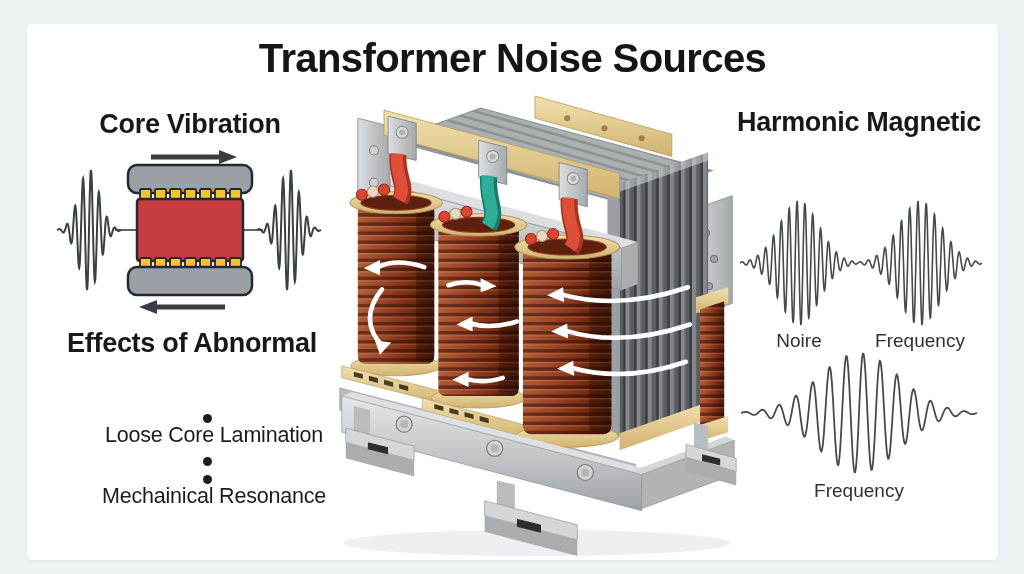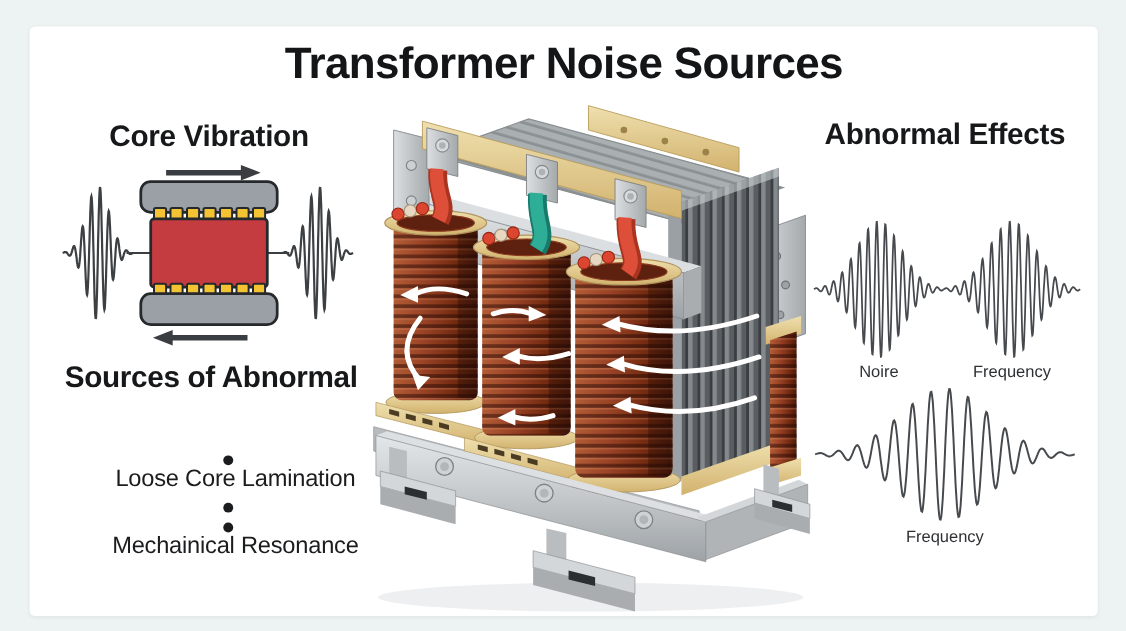--- a/index.html
+++ b/index.html
@@ -25,21 +25,21 @@
   }
   .core-heading{left:26px;top:84px;width:274px;}
   .sources-heading{left:2px;top:303px;width:326px;}
   .harmonic-heading{left:700px;top:82px;width:264px;}
   .core-svg{left:28px;top:124px;width:268px;height:168px;}
   .transformer-wrap{left:310px;top:66px;width:404px;height:468px;}
   .bullets{left:32px;top:390px;width:310px;}
   .bullet-row{display:flex;align-items:center;margin-bottom:9px;flex-direction:column;}
   .bullet-dot{width:9px;height:9px;border-radius:50%;background:#1b1c1e;margin-right:14px;flex:0 0 auto;}
   .bullet-text{font-size:21.5px;color:#1b1c1e;letter-spacing:-.2px;}
-  .wave-label{font-size:15px;color:#2e3033;text-align:center;}
+  .wave-label{font-size:19px;color:#2e3033;text-align:center;}
   .lbl-noire{left:710px;top:306px;width:124px;}
   .lbl-freq-top{left:828px;top:306px;width:130px;}
   .lbl-freq-bottom{left:712px;top:456px;width:240px;}
   .wave1{left:712px;top:172px;width:120px;height:134px;}
   .wave2{left:830px;top:172px;width:126px;height:134px;}
   .wave3{left:712px;top:324px;width:240px;height:130px;}
   svg{display:block;}
 </style>
 </head>
 <body>
@@ -89,21 +89,21 @@
     <g>
       <line x1="170" y1="159" x2="100" y2="159" stroke="#3a3e42" stroke-width="5"></line>
       <polygon points="102,152 84,159 102,166" fill="#3a3e42"></polygon>
     </g>
 
     <path fill="none" stroke="#3c4043" stroke-width="2" d="M2.0,82.0L2.2,81.9L2.5,81.8L2.7,81.7L3.0,81.6L3.2,81.5L3.5,81.3L3.7,81.2L4.0,81.2L4.2,81.1L4.5,81.1L4.7,81.1L5.0,81.2L5.2,81.3L5.4,81.5L5.7,81.7L5.9,81.9L6.2,82.2L6.4,82.5L6.7,82.9L6.9,83.2L7.2,83.6L7.4,83.9L7.7,84.2L7.9,84.4L8.2,84.5L8.4,84.5L8.6,84.5L8.9,84.3L9.1,84.0L9.4,83.6L9.6,83.0L9.9,82.4L10.1,81.6L10.4,80.8L10.6,79.9L10.9,79.0L11.1,78.2L11.4,77.4L11.6,76.7L11.8,76.2L12.1,75.8L12.3,75.7L12.6,75.9L12.8,76.3L13.1,77.0L13.3,78.0L13.6,79.2L13.8,80.7L14.1,82.4L14.3,84.3L14.6,86.2L14.8,88.2L15.0,90.1L15.3,91.8L15.5,93.2L15.8,94.4L16.0,95.1L16.3,95.3L16.5,95.0L16.8,94.2L17.0,92.8L17.3,90.8L17.5,88.3L17.8,85.3L18.0,82.0L18.2,78.4L18.5,74.7L18.7,71.0L19.0,67.5L19.2,64.3L19.5,61.5L19.7,59.5L20.0,58.1L20.2,57.7L20.5,58.2L20.7,59.7L21.0,62.2L21.2,65.6L21.4,69.9L21.7,74.9L21.9,80.5L22.2,86.5L22.4,92.7L22.7,98.8L22.9,104.5L23.2,109.7L23.4,114.1L23.7,117.4L23.9,119.4L24.2,120.1L24.4,119.4L24.6,117.1L24.9,113.4L25.1,108.3L25.4,101.9L25.6,94.5L25.9,86.3L26.1,77.6L26.4,68.8L26.6,60.1L26.9,52.0L27.1,44.8L27.4,38.8L27.6,34.3L27.8,31.4L28.1,30.5L28.3,31.5L28.6,34.5L28.8,39.3L29.1,46.0L29.3,54.1L29.6,63.6L29.8,73.9L30.1,84.7L30.3,95.7L30.6,106.3L30.8,116.1L31.0,124.8L31.3,132.0L31.5,137.4L31.8,140.7L32.0,141.9L32.3,140.7L32.5,137.3L32.8,131.8L33.0,124.4L33.3,115.3L33.5,105.0L33.8,93.7L34.0,82.0L34.2,70.3L34.5,59.0L34.7,48.7L35.0,39.6L35.2,32.2L35.5,26.7L35.7,23.3L36.0,22.1L36.2,23.3L36.5,26.6L36.7,32.0L37.0,39.2L37.2,47.9L37.4,57.7L37.7,68.3L37.9,79.3L38.2,90.1L38.4,100.4L38.7,109.9L38.9,118.0L39.2,124.7L39.4,129.5L39.7,132.5L39.9,133.5L40.2,132.6L40.4,129.7L40.6,125.2L40.9,119.2L41.1,112.0L41.4,103.9L41.6,95.2L41.9,86.4L42.1,77.7L42.4,69.5L42.6,62.1L42.9,55.7L43.1,50.6L43.4,46.9L43.6,44.6L43.8,43.9L44.1,44.6L44.3,46.6L44.6,49.9L44.8,54.3L45.1,59.5L45.3,65.2L45.6,71.3L45.8,77.5L46.1,83.5L46.3,89.1L46.6,94.1L46.8,98.4L47.0,101.8L47.3,104.3L47.5,105.8L47.8,106.3L48.0,105.9L48.3,104.5L48.5,102.5L48.8,99.7L49.0,96.5L49.3,93.0L49.5,89.3L49.8,85.6L50.0,82.0L50.2,78.7L50.5,75.7L50.7,73.2L51.0,71.2L51.2,69.8L51.5,69.0L51.7,68.7L52.0,68.9L52.2,69.6L52.5,70.8L52.7,72.2L53.0,73.9L53.2,75.8L53.4,77.8L53.7,79.7L53.9,81.6L54.2,83.3L54.4,84.8L54.7,86.0L54.9,87.0L55.2,87.7L55.4,88.1L55.7,88.3L55.9,88.2L56.2,87.8L56.4,87.3L56.6,86.6L56.9,85.8L57.1,85.0L57.4,84.1L57.6,83.2L57.9,82.4L58.1,81.6L58.4,81.0L58.6,80.4L58.9,80.0L59.1,79.7L59.4,79.5L59.6,79.5L59.8,79.5L60.1,79.6L60.3,79.8L60.6,80.1L60.8,80.4L61.1,80.8L61.3,81.1L61.6,81.5L61.8,81.8L62.1,82.1L62.3,82.3L62.6,82.5L62.8,82.7L63.0,82.8L63.3,82.9L63.5,82.9L63.8,82.9L64.0,82.8L64.3,82.8L64.5,82.7L64.8,82.5L65.0,82.4L65.3,82.3L65.5,82.2L65.8,82.1L66.0,82.0"></path>
     <path fill="none" stroke="#3c4043" stroke-width="2" d="M202.0,82.0L202.2,81.9L202.5,81.8L202.7,81.7L203.0,81.6L203.2,81.5L203.5,81.3L203.7,81.2L204.0,81.2L204.2,81.1L204.5,81.1L204.7,81.1L205.0,81.2L205.2,81.3L205.4,81.5L205.7,81.7L205.9,81.9L206.2,82.2L206.4,82.5L206.7,82.9L206.9,83.2L207.2,83.6L207.4,83.9L207.7,84.2L207.9,84.4L208.2,84.5L208.4,84.5L208.6,84.5L208.9,84.3L209.1,84.0L209.4,83.6L209.6,83.0L209.9,82.4L210.1,81.6L210.4,80.8L210.6,79.9L210.9,79.0L211.1,78.2L211.4,77.4L211.6,76.7L211.8,76.2L212.1,75.8L212.3,75.7L212.6,75.9L212.8,76.3L213.1,77.0L213.3,78.0L213.6,79.2L213.8,80.7L214.1,82.4L214.3,84.3L214.6,86.2L214.8,88.2L215.0,90.1L215.3,91.8L215.5,93.2L215.8,94.4L216.0,95.1L216.3,95.3L216.5,95.0L216.8,94.2L217.0,92.8L217.3,90.8L217.5,88.3L217.8,85.3L218.0,82.0L218.2,78.4L218.5,74.7L218.7,71.0L219.0,67.5L219.2,64.3L219.5,61.5L219.7,59.5L220.0,58.1L220.2,57.7L220.5,58.2L220.7,59.7L221.0,62.2L221.2,65.6L221.4,69.9L221.7,74.9L221.9,80.5L222.2,86.5L222.4,92.7L222.7,98.8L222.9,104.5L223.2,109.7L223.4,114.1L223.7,117.4L223.9,119.4L224.2,120.1L224.4,119.4L224.6,117.1L224.9,113.4L225.1,108.3L225.4,101.9L225.6,94.5L225.9,86.3L226.1,77.6L226.4,68.8L226.6,60.1L226.9,52.0L227.1,44.8L227.4,38.8L227.6,34.3L227.8,31.4L228.1,30.5L228.3,31.5L228.6,34.5L228.8,39.3L229.1,46.0L229.3,54.1L229.6,63.6L229.8,73.9L230.1,84.7L230.3,95.7L230.6,106.3L230.8,116.1L231.0,124.8L231.3,132.0L231.5,137.4L231.8,140.7L232.0,141.9L232.3,140.7L232.5,137.3L232.8,131.8L233.0,124.4L233.3,115.3L233.5,105.0L233.8,93.7L234.0,82.0L234.2,70.3L234.5,59.0L234.7,48.7L235.0,39.6L235.2,32.2L235.5,26.7L235.7,23.3L236.0,22.1L236.2,23.3L236.5,26.6L236.7,32.0L237.0,39.2L237.2,47.9L237.4,57.7L237.7,68.3L237.9,79.3L238.2,90.1L238.4,100.4L238.7,109.9L238.9,118.0L239.2,124.7L239.4,129.5L239.7,132.5L239.9,133.5L240.2,132.6L240.4,129.7L240.6,125.2L240.9,119.2L241.1,112.0L241.4,103.9L241.6,95.2L241.9,86.4L242.1,77.7L242.4,69.5L242.6,62.1L242.9,55.7L243.1,50.6L243.4,46.9L243.6,44.6L243.8,43.9L244.1,44.6L244.3,46.6L244.6,49.9L244.8,54.3L245.1,59.5L245.3,65.2L245.6,71.3L245.8,77.5L246.1,83.5L246.3,89.1L246.6,94.1L246.8,98.4L247.0,101.8L247.3,104.3L247.5,105.8L247.8,106.3L248.0,105.9L248.3,104.5L248.5,102.5L248.8,99.7L249.0,96.5L249.3,93.0L249.5,89.3L249.8,85.6L250.0,82.0L250.2,78.7L250.5,75.7L250.7,73.2L251.0,71.2L251.2,69.8L251.5,69.0L251.7,68.7L252.0,68.9L252.2,69.6L252.5,70.8L252.7,72.2L253.0,73.9L253.2,75.8L253.4,77.8L253.7,79.7L253.9,81.6L254.2,83.3L254.4,84.8L254.7,86.0L254.9,87.0L255.2,87.7L255.4,88.1L255.7,88.3L255.9,88.2L256.2,87.8L256.4,87.3L256.6,86.6L256.9,85.8L257.1,85.0L257.4,84.1L257.6,83.2L257.9,82.4L258.1,81.6L258.4,81.0L258.6,80.4L258.9,80.0L259.1,79.7L259.4,79.5L259.6,79.5L259.8,79.5L260.1,79.6L260.3,79.8L260.6,80.1L260.8,80.4L261.1,80.8L261.3,81.1L261.6,81.5L261.8,81.8L262.1,82.1L262.3,82.3L262.6,82.5L262.8,82.7L263.0,82.8L263.3,82.9L263.5,82.9L263.8,82.9L264.0,82.8L264.3,82.8L264.5,82.7L264.8,82.5L265.0,82.4L265.3,82.3L265.5,82.2L265.8,82.1L266.0,82.0"></path>
   </svg>
 
   <div class="abs h2 sources-heading">
-    <div>Sources of Abnormal</div>
+    <div>Effects of Abnormal</div>
   </div>
 
   <div class="abs bullets">
     <div class="bullet-row">
       <span class="bullet-dot"></span>
       <span class="bullet-text">Loose Core Lamination</span>
     </div>
     <div class="bullet-row">
       <span class="bullet-dot"></span>
     </div>
@@ -343,21 +343,21 @@
       <polygon points="142,187 158,195 142,201"></polygon>
       <polygon points="134,225 118,233 134,240"></polygon>
       <polygon points="130,280 114,288 130,295"></polygon>
       <polygon points="224,196 208,204 225,211"></polygon>
       <polygon points="228,232 212,240 229,247"></polygon>
       <polygon points="234,269 218,277 235,284"></polygon>
     </g>
   </svg>
 
   <div class="abs h2 harmonic-heading">
-    <div>Abnormal Effects</div>
+    <div>Harmonic Magnetic</div>
   </div>
 
   <svg class="abs wave1" viewBox="0 0 120 134">
     <path fill="none" stroke="#46494d" stroke-width="1.6" d="M1.0,67.0L1.3,66.8L1.6,66.6L1.9,66.4L2.2,66.2L2.5,66.0L2.8,65.9L3.1,65.9L3.4,65.9L3.7,66.0L4.0,66.2L4.3,66.4L4.6,66.7L4.9,67.0L5.2,67.4L5.5,67.7L5.8,68.1L6.1,68.4L6.4,68.6L6.7,68.8L7.1,68.9L7.4,68.9L7.7,68.7L8.0,68.4L8.3,68.0L8.6,67.6L8.9,67.0L9.2,66.4L9.5,65.8L9.8,65.2L10.1,64.7L10.4,64.3L10.7,64.0L11.0,63.9L11.3,64.0L11.6,64.2L11.9,64.7L12.2,65.3L12.5,66.1L12.8,67.0L13.1,68.0L13.4,68.9L13.7,69.9L14.0,70.7L14.3,71.3L14.6,71.8L14.9,71.9L15.2,71.8L15.5,71.4L15.8,70.6L16.1,69.6L16.4,68.4L16.7,67.0L17.0,65.5L17.3,64.0L17.6,62.6L17.9,61.3L18.2,60.4L18.5,59.7L18.9,59.5L19.2,59.7L19.5,60.4L19.8,61.5L20.1,63.0L20.4,64.9L20.7,67.0L21.0,69.2L21.3,71.5L21.6,73.6L21.9,75.4L22.2,76.8L22.5,77.7L22.8,78.0L23.1,77.7L23.4,76.6L23.7,75.0L24.0,72.8L24.3,70.0L24.6,67.0L24.9,63.8L25.2,60.6L25.5,57.6L25.8,55.1L26.1,53.1L26.4,51.8L26.7,51.5L27.0,52.0L27.3,53.5L27.6,55.8L27.9,59.0L28.2,62.8L28.5,67.0L28.8,71.4L29.1,75.8L29.4,79.9L29.7,83.4L30.0,86.0L30.3,87.6L30.7,88.1L31.0,87.3L31.3,85.3L31.6,82.0L31.9,77.8L32.2,72.7L32.5,67.0L32.8,61.1L33.1,55.3L33.4,50.0L33.7,45.4L34.0,42.0L34.3,39.9L34.6,39.4L34.9,40.5L35.2,43.3L35.5,47.5L35.8,53.1L36.1,59.7L36.4,67.0L36.7,74.6L37.0,81.9L37.3,88.7L37.6,94.4L37.9,98.6L38.2,101.1L38.5,101.7L38.8,100.2L39.1,96.7L39.4,91.3L39.7,84.3L40.0,76.0L40.3,67.0L40.6,57.7L40.9,48.7L41.2,40.4L41.5,33.6L41.8,28.5L42.1,25.6L42.5,25.0L42.8,26.9L43.1,31.3L43.4,37.9L43.7,46.3L44.0,56.2L44.3,67.0L44.6,78.0L44.9,88.7L45.2,98.3L45.5,106.3L45.8,112.1L46.1,115.4L46.4,115.9L46.7,113.5L47.0,108.3L47.3,100.6L47.6,90.8L47.9,79.4L48.2,67.0L48.5,54.4L48.8,42.3L49.1,31.5L49.4,22.6L49.7,16.2L50.0,12.6L50.3,12.2L50.6,15.0L50.9,20.9L51.2,29.6L51.5,40.6L51.8,53.3L52.1,67.0L52.4,80.8L52.7,94.0L53.0,105.7L53.3,115.3L53.6,122.1L53.9,125.8L54.3,126.1L54.6,122.9L54.9,116.4L55.2,106.9L55.5,95.1L55.8,81.5L56.1,67.0L56.4,52.4L56.7,38.6L57.0,26.4L57.3,16.4L57.6,9.4L57.9,5.8L58.2,5.7L58.5,9.2L58.8,16.1L59.1,25.9L59.4,38.2L59.7,52.2L60.0,67.0L60.3,81.8L60.6,95.8L60.9,108.1L61.2,117.9L61.5,124.8L61.8,128.3L62.1,128.2L62.4,124.6L62.7,117.6L63.0,107.6L63.3,95.4L63.6,81.6L63.9,67.0L64.2,52.5L64.5,38.9L64.8,27.1L65.1,17.6L65.4,11.1L65.7,7.9L66.1,8.2L66.4,11.9L66.7,18.7L67.0,28.3L67.3,40.0L67.6,53.2L67.9,67.0L68.2,80.7L68.5,93.4L68.8,104.4L69.1,113.1L69.4,119.0L69.7,121.8L70.0,121.4L70.3,117.8L70.6,111.4L70.9,102.5L71.2,91.7L71.5,79.6L71.8,67.0L72.1,54.6L72.4,43.2L72.7,33.4L73.0,25.7L73.3,20.5L73.6,18.1L73.9,18.6L74.2,21.9L74.5,27.7L74.8,35.7L75.1,45.3L75.4,56.0L75.7,67.0L76.0,77.8L76.3,87.7L76.6,96.1L76.9,102.7L77.2,107.1L77.5,109.0L77.9,108.4L78.2,105.5L78.5,100.4L78.8,93.6L79.1,85.3L79.4,76.3L79.7,67.0L80.0,58.0L80.3,49.7L80.6,42.7L80.9,37.3L81.2,33.8L81.5,32.3L81.8,32.9L82.1,35.4L82.4,39.6L82.7,45.3L83.0,52.1L83.3,59.4L83.6,67.0L83.9,74.3L84.2,80.9L84.5,86.5L84.8,90.7L85.1,93.5L85.4,94.6L85.7,94.1L86.0,92.0L86.3,88.6L86.6,84.0L86.9,78.7L87.2,72.9L87.5,67.0L87.8,61.3L88.1,56.2L88.4,52.0L88.7,48.7L89.0,46.7L89.3,45.9L89.7,46.4L90.0,48.0L90.3,50.6L90.6,54.1L90.9,58.2L91.2,62.6L91.5,67.0L91.8,71.2L92.1,75.0L92.4,78.2L92.7,80.5L93.0,82.0L93.3,82.5L93.6,82.2L93.9,80.9L94.2,78.9L94.5,76.4L94.8,73.4L95.1,70.2L95.4,67.0L95.7,64.0L96.0,61.2L96.3,59.0L96.6,57.4L96.9,56.3L97.2,56.0L97.5,56.3L97.8,57.2L98.1,58.6L98.4,60.4L98.7,62.5L99.0,64.8L99.3,67.0L99.6,69.1L99.9,71.0L100.2,72.5L100.5,73.6L100.8,74.3L101.1,74.5L101.5,74.3L101.8,73.6L102.1,72.7L102.4,71.4L102.7,70.0L103.0,68.5L103.3,67.0L103.6,65.6L103.9,64.4L104.2,63.4L104.5,62.6L104.8,62.2L105.1,62.1L105.4,62.2L105.7,62.7L106.0,63.3L106.3,64.1L106.6,65.1L106.9,66.0L107.2,67.0L107.5,67.9L107.8,68.7L108.1,69.3L108.4,69.8L108.7,70.0L109.0,70.1L109.3,70.0L109.6,69.7L109.9,69.3L110.2,68.8L110.5,68.2L110.8,67.6L111.1,67.0L111.4,66.4L111.7,66.0L112.0,65.6L112.3,65.3L112.6,65.1L112.9,65.1L113.3,65.2L113.6,65.4L113.9,65.6L114.2,65.9L114.5,66.3L114.8,66.6L115.1,67.0L115.4,67.3L115.7,67.6L116.0,67.8L116.3,68.0L116.6,68.1L116.9,68.1L117.2,68.1L117.5,68.0L117.8,67.8L118.1,67.6L118.4,67.4L118.7,67.2L119.0,67.0"></path>
   </svg>
   <svg class="abs wave2" viewBox="0 0 126 134">
     <path fill="none" stroke="#46494d" stroke-width="1.6" d="M1.0,67.0L1.3,66.8L1.6,66.6L2.0,66.4L2.3,66.2L2.6,66.0L2.9,65.9L3.2,65.9L3.5,65.9L3.9,66.0L4.2,66.2L4.5,66.4L4.8,66.7L5.1,67.0L5.5,67.4L5.8,67.7L6.1,68.1L6.4,68.4L6.7,68.6L7.0,68.8L7.4,68.9L7.7,68.9L8.0,68.7L8.3,68.4L8.6,68.0L8.9,67.6L9.3,67.0L9.6,66.4L9.9,65.8L10.2,65.2L10.5,64.7L10.9,64.3L11.2,64.0L11.5,63.9L11.8,64.0L12.1,64.2L12.4,64.7L12.8,65.3L13.1,66.1L13.4,67.0L13.7,68.0L14.0,68.9L14.4,69.9L14.7,70.7L15.0,71.3L15.3,71.8L15.6,71.9L15.9,71.8L16.3,71.4L16.6,70.6L16.9,69.6L17.2,68.4L17.5,67.0L17.9,65.5L18.2,64.0L18.5,62.6L18.8,61.3L19.1,60.4L19.4,59.7L19.8,59.5L20.1,59.7L20.4,60.4L20.7,61.5L21.0,63.0L21.3,64.9L21.7,67.0L22.0,69.2L22.3,71.5L22.6,73.6L22.9,75.4L23.3,76.8L23.6,77.7L23.9,78.0L24.2,77.7L24.5,76.6L24.8,75.0L25.2,72.8L25.5,70.0L25.8,67.0L26.1,63.8L26.4,60.6L26.8,57.6L27.1,55.1L27.4,53.1L27.7,51.8L28.0,51.5L28.3,52.0L28.7,53.5L29.0,55.8L29.3,59.0L29.6,62.8L29.9,67.0L30.3,71.4L30.6,75.8L30.9,79.9L31.2,83.4L31.5,86.0L31.8,87.6L32.2,88.1L32.5,87.3L32.8,85.3L33.1,82.0L33.4,77.8L33.7,72.7L34.1,67.0L34.4,61.1L34.7,55.3L35.0,50.0L35.3,45.4L35.7,42.0L36.0,39.9L36.3,39.4L36.6,40.5L36.9,43.3L37.2,47.5L37.6,53.1L37.9,59.7L38.2,67.0L38.5,74.6L38.8,81.9L39.2,88.7L39.5,94.4L39.8,98.6L40.1,101.1L40.4,101.7L40.7,100.2L41.1,96.7L41.4,91.3L41.7,84.3L42.0,76.0L42.3,67.0L42.7,57.7L43.0,48.7L43.3,40.4L43.6,33.6L43.9,28.5L44.2,25.6L44.6,25.0L44.9,26.9L45.2,31.3L45.5,37.9L45.8,46.3L46.1,56.2L46.5,67.0L46.8,78.0L47.1,88.7L47.4,98.3L47.7,106.3L48.1,112.1L48.4,115.4L48.7,115.9L49.0,113.5L49.3,108.3L49.6,100.6L50.0,90.8L50.3,79.4L50.6,67.0L50.9,54.4L51.2,42.3L51.6,31.5L51.9,22.6L52.2,16.2L52.5,12.6L52.8,12.2L53.1,15.0L53.5,20.9L53.8,29.6L54.1,40.6L54.4,53.3L54.7,67.0L55.1,80.8L55.4,94.0L55.7,105.7L56.0,115.3L56.3,122.1L56.6,125.8L57.0,126.1L57.3,122.9L57.6,116.4L57.9,106.9L58.2,95.1L58.5,81.5L58.9,67.0L59.2,52.4L59.5,38.6L59.8,26.4L60.1,16.4L60.5,9.4L60.8,5.8L61.1,5.7L61.4,9.2L61.7,16.1L62.0,25.9L62.4,38.2L62.7,52.2L63.0,67.0L63.3,81.8L63.6,95.8L64.0,108.1L64.3,117.9L64.6,124.8L64.9,128.3L65.2,128.2L65.5,124.6L65.9,117.6L66.2,107.6L66.5,95.4L66.8,81.6L67.1,67.0L67.5,52.5L67.8,38.9L68.1,27.1L68.4,17.6L68.7,11.1L69.0,7.9L69.4,8.2L69.7,11.9L70.0,18.7L70.3,28.3L70.6,40.0L70.9,53.2L71.3,67.0L71.6,80.7L71.9,93.4L72.2,104.4L72.5,113.1L72.9,119.0L73.2,121.8L73.5,121.4L73.8,117.8L74.1,111.4L74.4,102.5L74.8,91.7L75.1,79.6L75.4,67.0L75.7,54.6L76.0,43.2L76.4,33.4L76.7,25.7L77.0,20.5L77.3,18.1L77.6,18.6L77.9,21.9L78.3,27.7L78.6,35.7L78.9,45.3L79.2,56.0L79.5,67.0L79.9,77.8L80.2,87.7L80.5,96.1L80.8,102.7L81.1,107.1L81.4,109.0L81.8,108.4L82.1,105.5L82.4,100.4L82.7,93.6L83.0,85.3L83.3,76.3L83.7,67.0L84.0,58.0L84.3,49.7L84.6,42.7L84.9,37.3L85.3,33.8L85.6,32.3L85.9,32.9L86.2,35.4L86.5,39.6L86.8,45.3L87.2,52.1L87.5,59.4L87.8,67.0L88.1,74.3L88.4,80.9L88.8,86.5L89.1,90.7L89.4,93.5L89.7,94.6L90.0,94.1L90.3,92.0L90.7,88.6L91.0,84.0L91.3,78.7L91.6,72.9L91.9,67.0L92.3,61.3L92.6,56.2L92.9,52.0L93.2,48.7L93.5,46.7L93.8,45.9L94.2,46.4L94.5,48.0L94.8,50.6L95.1,54.1L95.4,58.2L95.7,62.6L96.1,67.0L96.4,71.2L96.7,75.0L97.0,78.2L97.3,80.5L97.7,82.0L98.0,82.5L98.3,82.2L98.6,80.9L98.9,78.9L99.2,76.4L99.6,73.4L99.9,70.2L100.2,67.0L100.5,64.0L100.8,61.2L101.2,59.0L101.5,57.4L101.8,56.3L102.1,56.0L102.4,56.3L102.7,57.2L103.1,58.6L103.4,60.4L103.7,62.5L104.0,64.8L104.3,67.0L104.7,69.1L105.0,71.0L105.3,72.5L105.6,73.6L105.9,74.3L106.2,74.5L106.6,74.3L106.9,73.6L107.2,72.7L107.5,71.4L107.8,70.0L108.1,68.5L108.5,67.0L108.8,65.6L109.1,64.4L109.4,63.4L109.7,62.6L110.1,62.2L110.4,62.1L110.7,62.2L111.0,62.7L111.3,63.3L111.6,64.1L112.0,65.1L112.3,66.0L112.6,67.0L112.9,67.9L113.2,68.7L113.6,69.3L113.9,69.8L114.2,70.0L114.5,70.1L114.8,70.0L115.1,69.7L115.5,69.3L115.8,68.8L116.1,68.2L116.4,67.6L116.7,67.0L117.1,66.4L117.4,66.0L117.7,65.6L118.0,65.3L118.3,65.1L118.6,65.1L119.0,65.2L119.3,65.4L119.6,65.6L119.9,65.9L120.2,66.3L120.5,66.6L120.9,67.0L121.2,67.3L121.5,67.6L121.8,67.8L122.1,68.0L122.5,68.1L122.8,68.1L123.1,68.1L123.4,68.0L123.7,67.8L124.0,67.6L124.4,67.4L124.7,67.2L125.0,67.0"></path>
   </svg>
   <div class="abs wave-label lbl-noire">Noire</div>
   <div class="abs wave-label lbl-freq-top">Frequency</div>

